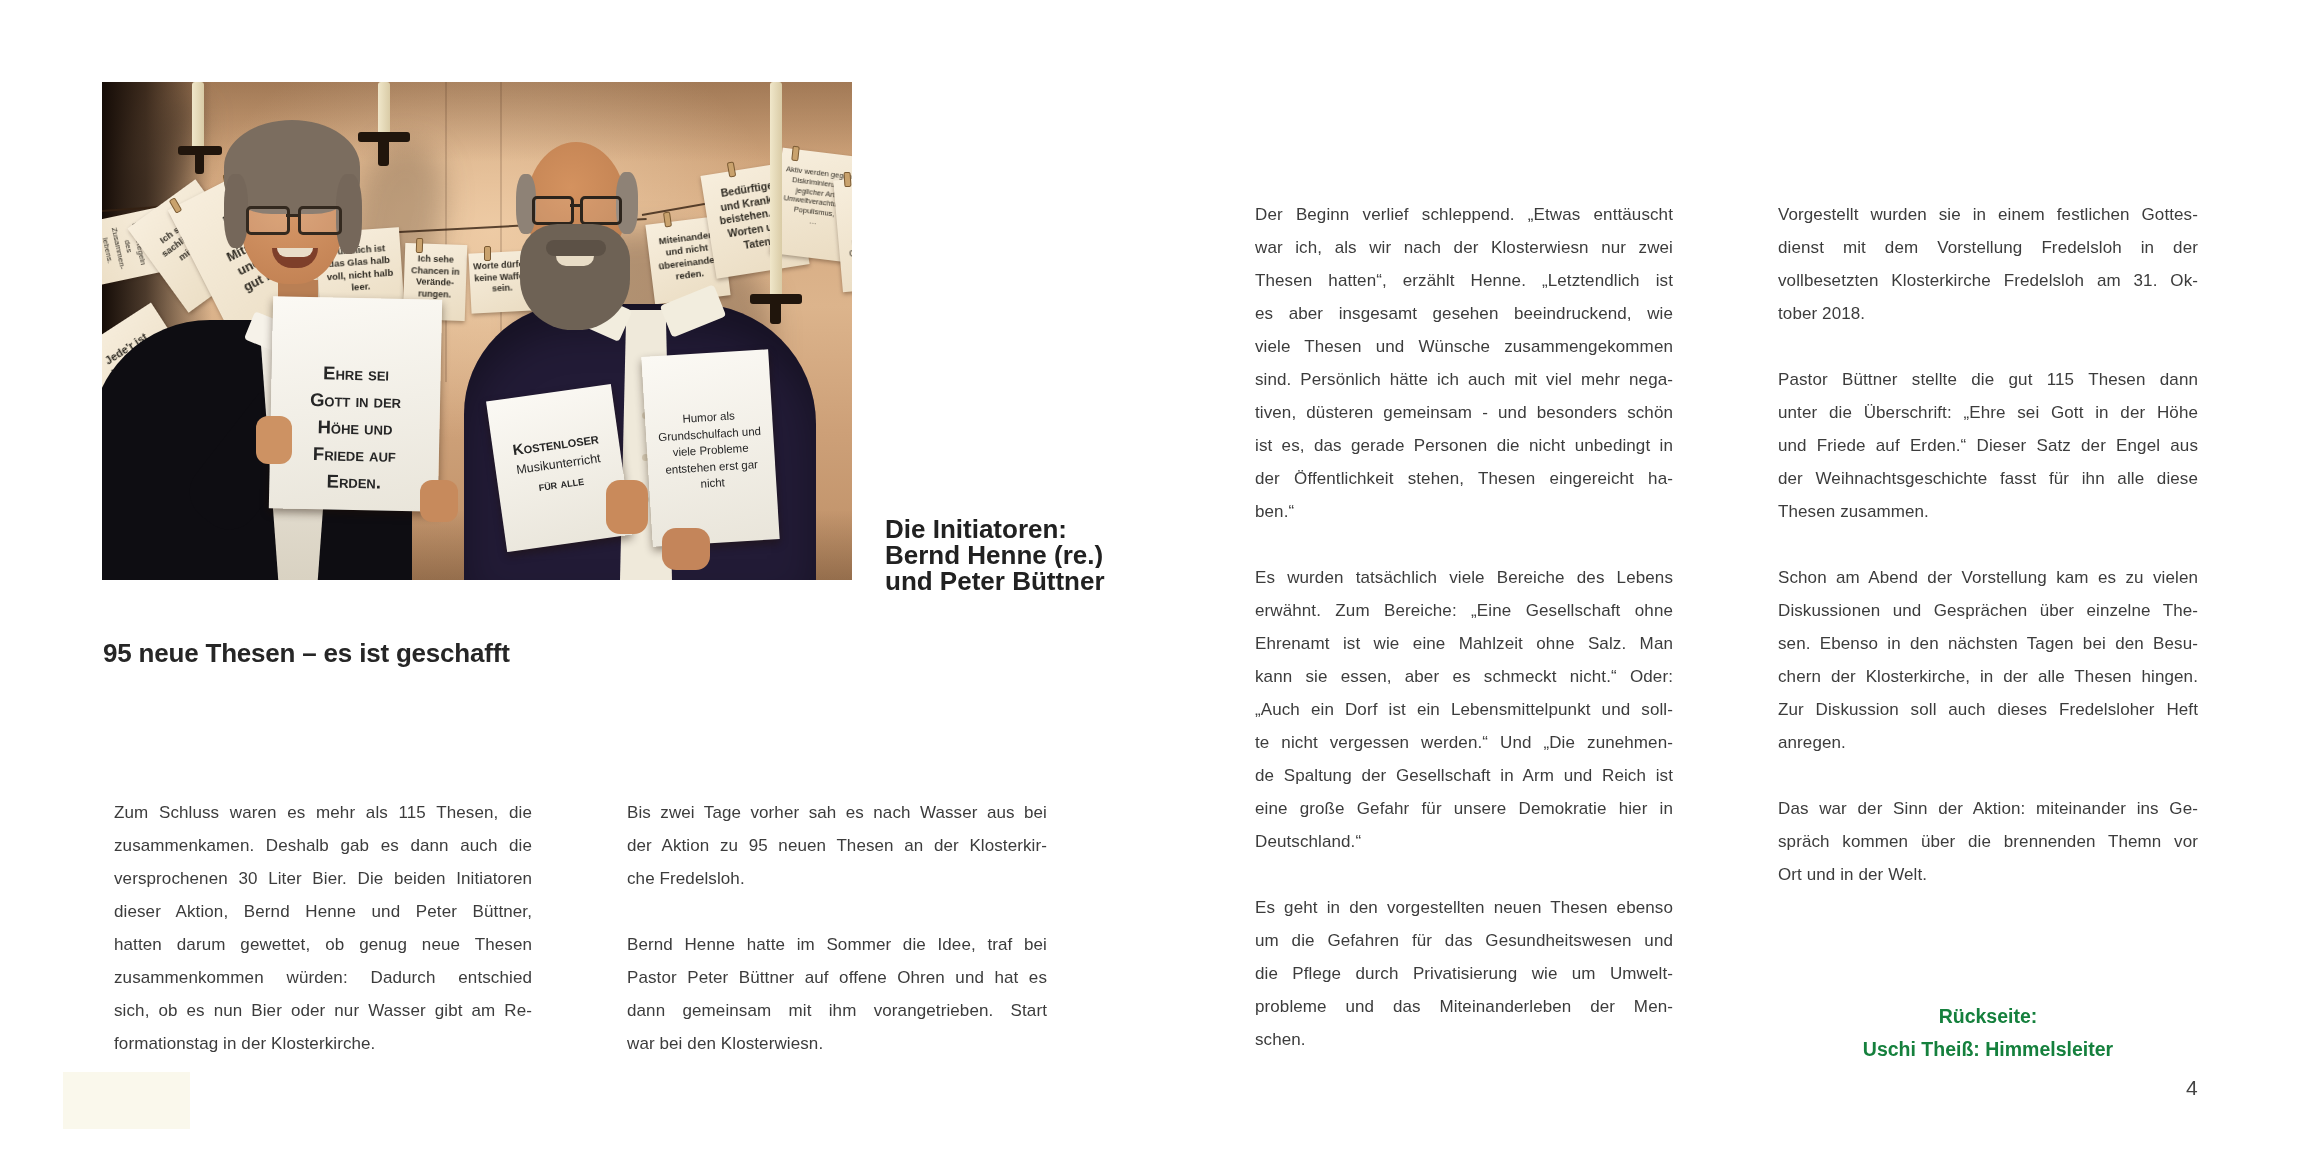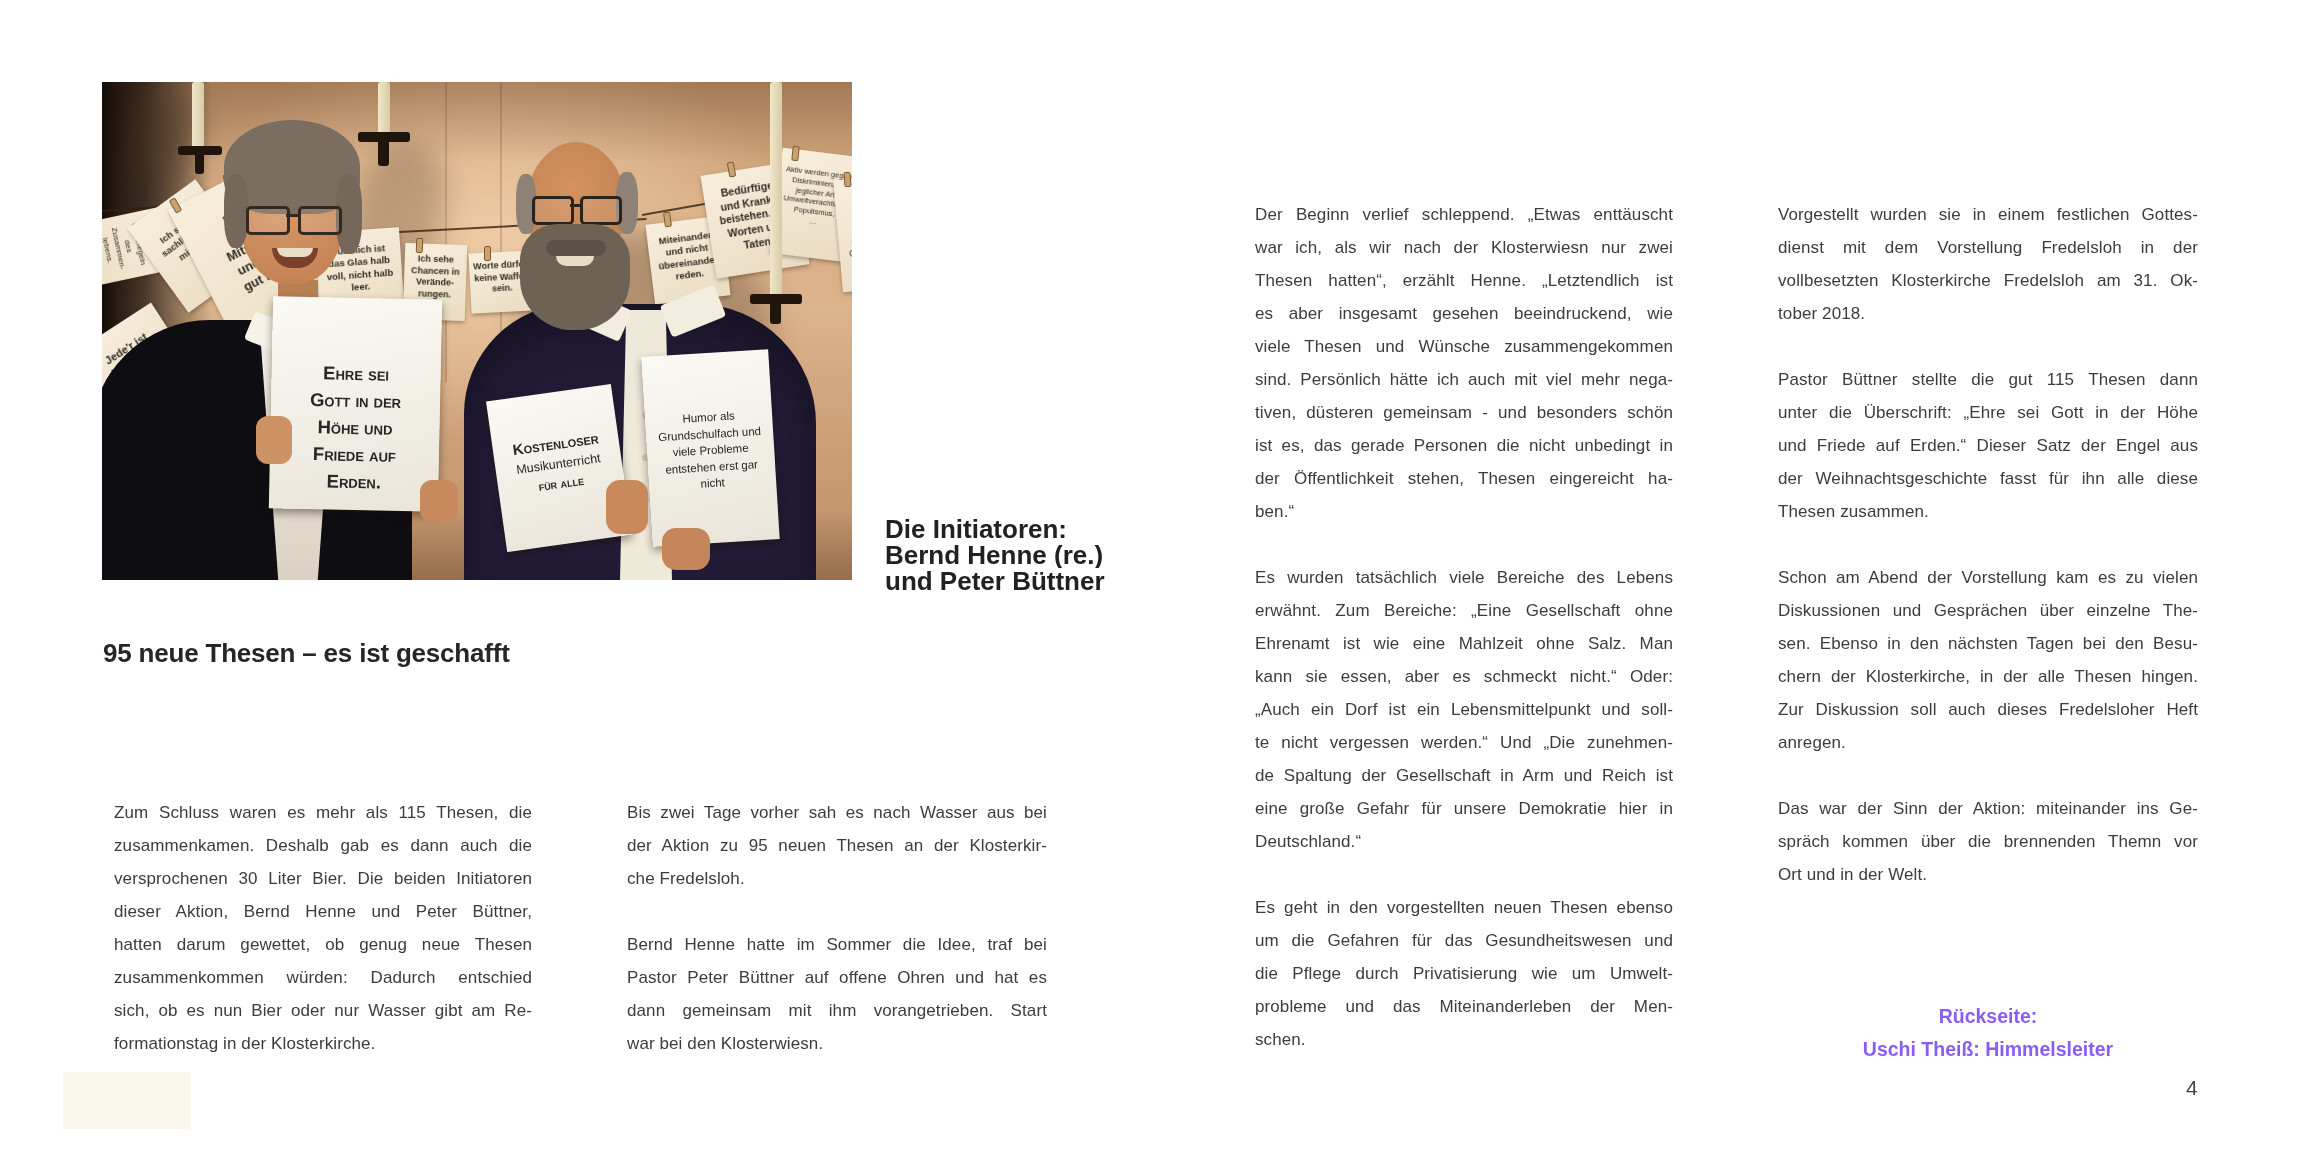--- a/index.html
+++ b/index.html
@@ -28,21 +28,21 @@
     font-size:26px;font-weight:700;color:#262626;letter-spacing:-.2px;
   }
   .caption{
     position:absolute;left:885px;top:516px;width:240px;
     font-weight:700;font-size:26px;color:#212121;
   }
   .caption .jline{height:26px;line-height:26px;overflow:hidden;}
 
   .footer{
     position:absolute;left:1778px;top:1000px;width:420px;
-    text-align:center;font-weight:700;font-size:19.5px;color:#8b5cf6;
+    text-align:center;font-weight:700;font-size:19.5px;color:#15803d;
   }
   .footer .jline{height:33px;line-height:33px;}
 
   .pagenum{position:absolute;left:2186px;top:1076px;font-size:21px;color:#444;}
 
   .faintrect{position:absolute;left:63px;top:1072px;width:127px;height:57px;background:#faf8ec;}
 
   
   .photo{
     position:absolute;left:102px;top:82px;width:750px;height:498px;overflow:hidden;

